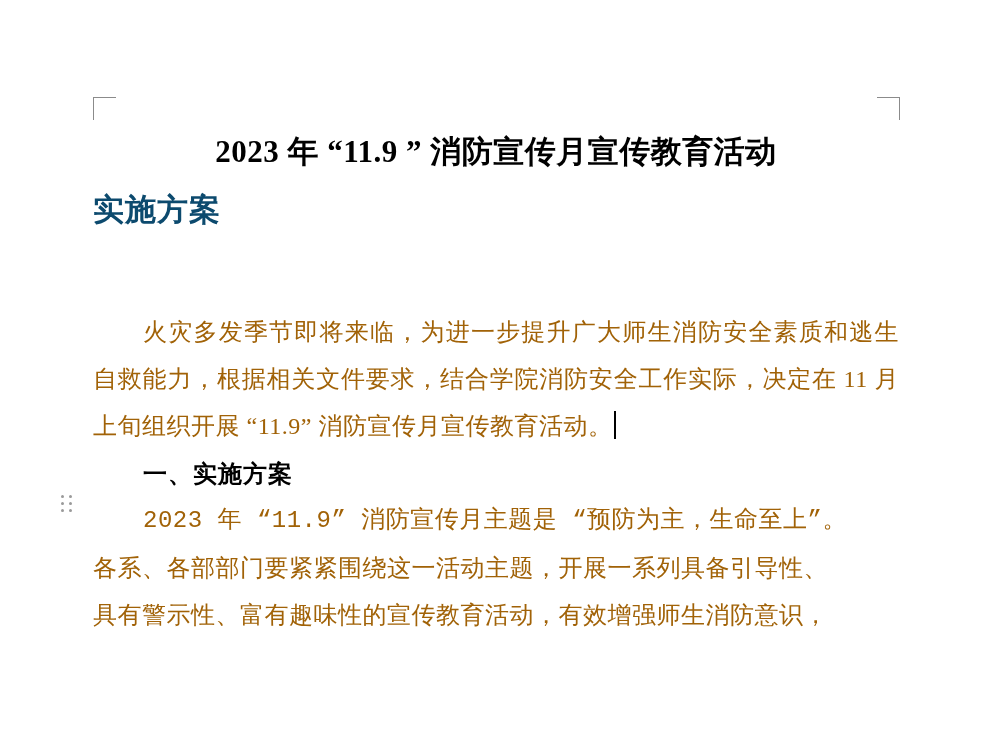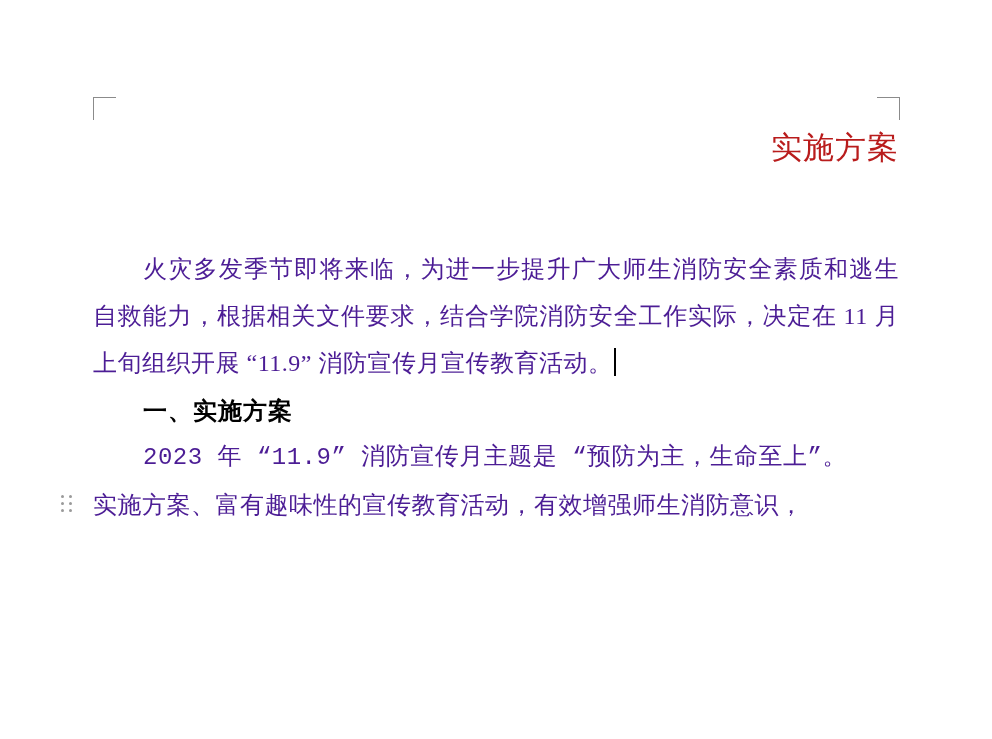--- a/index.html
+++ b/index.html
@@ -90,34 +90,34 @@
     font-family: "Liberation Serif", serif;
     font-weight: bold;
     font-size: 31px;
     letter-spacing: 0.5px;
     color: #000;
     margin: 22px 0 0 0;
     line-height: 1.3;
     white-space: nowrap;
   }
   .title-line-3 {
-    text-align: right;
+    text-align: left;
     font-family: "Liberation Serif", serif;
-    font-weight: normal;
+    font-weight: bold;
     font-size: 31px;
     letter-spacing: 1px;
-    color: #b91c1c;
+    color: #0c4a6e;
     margin: 18px 0 0 0;
     line-height: 1.3;
   }
 
   .para {
     font-family: "Liberation Serif", serif;
     font-size: 24px;
-    color: #4c1d95;
+    color: #a16207;
     line-height: 47px;
     text-align: justify;
     text-justify: inter-character;
     margin: 0;
     letter-spacing: 0.5px;
   }
   .para.first {
     margin-top: 78px;
     text-indent: 50px;
   }
@@ -164,26 +164,28 @@
     <i></i>
     <i></i>
     <i></i>
     <i></i>
     <i></i>
   </div>
 
   <div id="doc-body">
 
 
+    <div class="title-line-2">2023 年 “11.9 ” 消防宣传月宣传教育活动</div>
 
     <div class="title-line-3">实施方案</div>
 
     <p class="para first"><span>火灾多发季节即将来临，为进一步提升广大师生消防安全素质和逃生自救能力，根据相关文件要求，结合学院消防安全工作实际，决定在 11 月上旬组织开展 “11.9” 消防宣传月宣传教育活动。</span><span class="caret"></span></p>
 
     <div class="heading">一、实施方案</div>
 
     <p class="para indent">2023 年 “11.9” 消防宣传月主题是 “预防为主，生命至上”。</p>
 
+    <p class="para body-sans">各系、各部部门要紧紧围绕这一活动主题，开展一系列具备引导性、</p>
 
-    <p class="para body-sans">实施方案、富有趣味性的宣传教育活动，有效增强师生消防意识，</p>
+    <p class="para body-sans">具有警示性、富有趣味性的宣传教育活动，有效增强师生消防意识，</p>
 
   </div>
 </div>
 
 </body></html>

